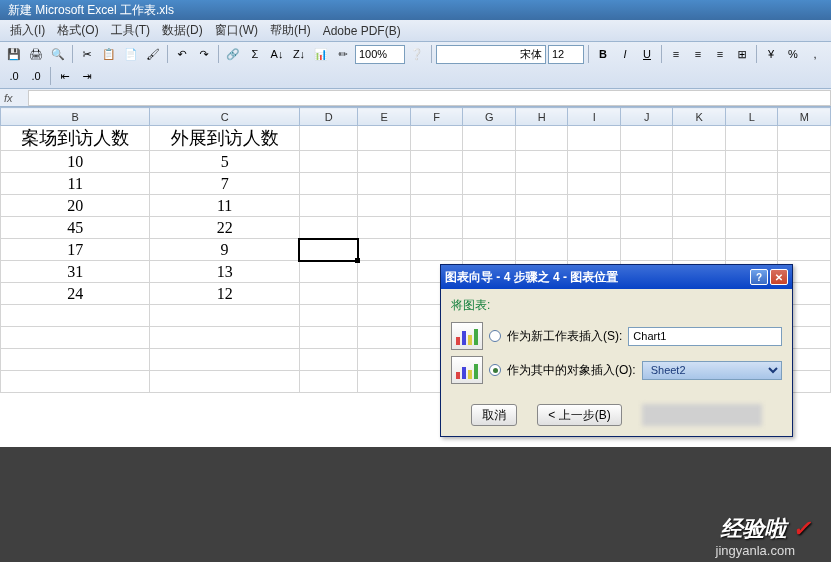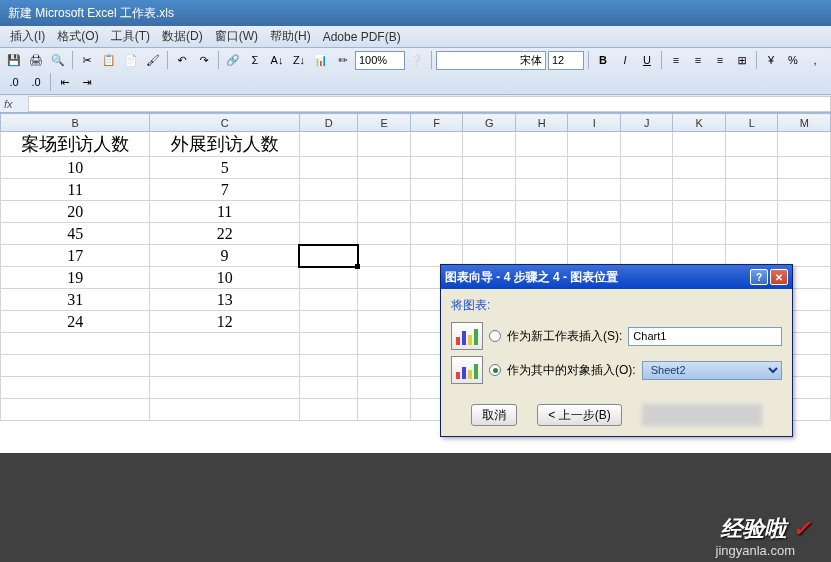--- a/index.html
+++ b/index.html
@@ -1,17 +1,17 @@
 <!DOCTYPE html>
 <html><head>
 <meta charset="utf-8">
 <style>
 *{box-sizing:border-box;margin:0;padding:0;font-family:"Microsoft YaHei",SimSun,Arial,sans-serif}
 body{background:#404040;width:831px;height:562px;overflow:hidden;position:relative}
-.titlebar{background:linear-gradient(#4a8ac9,#3b6ea5);height:26px;color:#fff;font-size:12px;padding:3px 8px;display:flex;align-items:center}
+.titlebar{background:linear-gradient(#4a8ac9,#3b6ea5);height:20px;color:#fff;font-size:12px;padding:3px 8px;display:flex;align-items:center}
 .menubar{background:linear-gradient(#e8eef7,#d5e0f0);height:22px;display:flex;align-items:center;padding:8px 4px;font-size:12px;color:#333;border-bottom:1px solid #9db5d0}
 .menubar span{padding:2px 6px;cursor:default}
 .toolbars{background:linear-gradient(#e8eef7,#d5e0f0);padding:2px 4px;border-bottom:1px solid #9db5d0;display:flex;flex-wrap:wrap;align-items:center;gap:2px;font-size:11px}
 .tb-btn{width:20px;height:20px;display:inline-flex;align-items:center;justify-content:center;border:1px solid transparent;border-radius:2px;cursor:pointer}
 .tb-sep{width:1px;height:18px;background:#a0b0c5;margin:0 2px}
 .tb-input{height:19px;border:1px solid #7b9ebd;background:#fff;font-size:11px;padding:0 3px}
 .fxbar{background:#e8eef7;height:18px;border-bottom:1px solid #9db5d0;display:flex;align-items:center;font-size:11px;padding-left:4px}
 .fxbar .fx{font-style:italic;color:#555;width:24px}
 .fxbar input{flex:1;border:none;background:#fff;height:16px;font-size:11px;border:1px solid #ccc}
 .grid-area{background:#fff;height:340px;overflow:hidden;position:relative}
@@ -23,21 +23,21 @@
 .sel-cell{border:2px solid #000!important;position:relative}
 .sel-cell::after{content:"";position:absolute;right:-3px;bottom:-3px;width:5px;height:5px;background:#000}
 .data-header{font-size:18px!important}
 
 .dialog{position:absolute;left:440px;top:264px;width:353px;background:#ece9d8;border:1px solid #0a246a;box-shadow:2px 2px 4px rgba(0,0,0,0.3);font-size:12px}
 .dlg-title{background:linear-gradient(#3c6fd8,#0842c6);height:24px;color:#fff;display:flex;align-items:center;padding:0 4px;font-size:12px;font-weight:bold}
 .dlg-title .spacer{flex:1}
 .dlg-title .winbtn{width:18px;height:16px;margin-left:2px;display:flex;align-items:center;justify-content:center;border:1px solid #fff;background:linear-gradient(#d76e5e,#c9442a);color:#fff;font-size:10px;border-radius:2px}
 .dlg-title .winbtn.help{background:linear-gradient(#6fa2ea,#3a6bc5)}
 .dlg-body{padding:8px 10px}
-.fieldset-label{color:#1d4ed8;font-size:12px;margin-bottom:8px}
+.fieldset-label{color:#15803d;font-size:12px;margin-bottom:8px}
 .opt-row{display:flex;align-items:center;margin:6px 0;gap:6px}
 .chart-icon{width:32px;height:28px;border:1px solid #888;background:linear-gradient(#fff,#e8e8e8);display:flex;align-items:center;justify-content:center;flex-shrink:0}
 .chart-icon .bars{display:flex;align-items:flex-end;gap:2px;height:18px}
 .chart-icon .bars span{width:4px}
 .radio{width:12px;height:12px;border:1px solid #5a7ba8;border-radius:50%;background:#fff;display:inline-flex;align-items:center;justify-content:center;flex-shrink:0}
 .radio.checked::after{content:"";width:5px;height:5px;background:#3c7c3c;border-radius:50%}
 .opt-label{flex-shrink:0;font-size:12px}
 .opt-input{flex:1;height:19px;border:1px solid #7b9ebd;background:#fff;font-size:11px;padding:0 4px}
 .opt-select{flex:1;height:19px;border:1px solid #7b9ebd;background:linear-gradient(#d0e0f5,#a8c5e8);font-size:11px;padding:0 4px;color:#1a3a7a}
 .dlg-btns{display:flex;justify-content:center;gap:20px;padding:6px 0 10px}
@@ -198,34 +198,20 @@
           <td></td>
           <td></td>
           <td></td>
           <td></td>
           <td></td>
         </tr>
   <tr>
           <td>17</td>
           <td>9</td>
           <td class="sel-cell"></td>
-          <td></td>
-          <td></td>
-          <td></td>
-          <td></td>
-          <td></td>
-          <td></td>
-          <td></td>
-          <td></td>
-          <td></td>
-        </tr>
-  <tr>
-          <td>19</td>
-          <td>10</td>
-          <td></td>
           <td></td>
           <td></td>
           <td></td>
           <td></td>
           <td></td>
           <td></td>
           <td></td>
           <td></td>
           <td></td>
         </tr>

